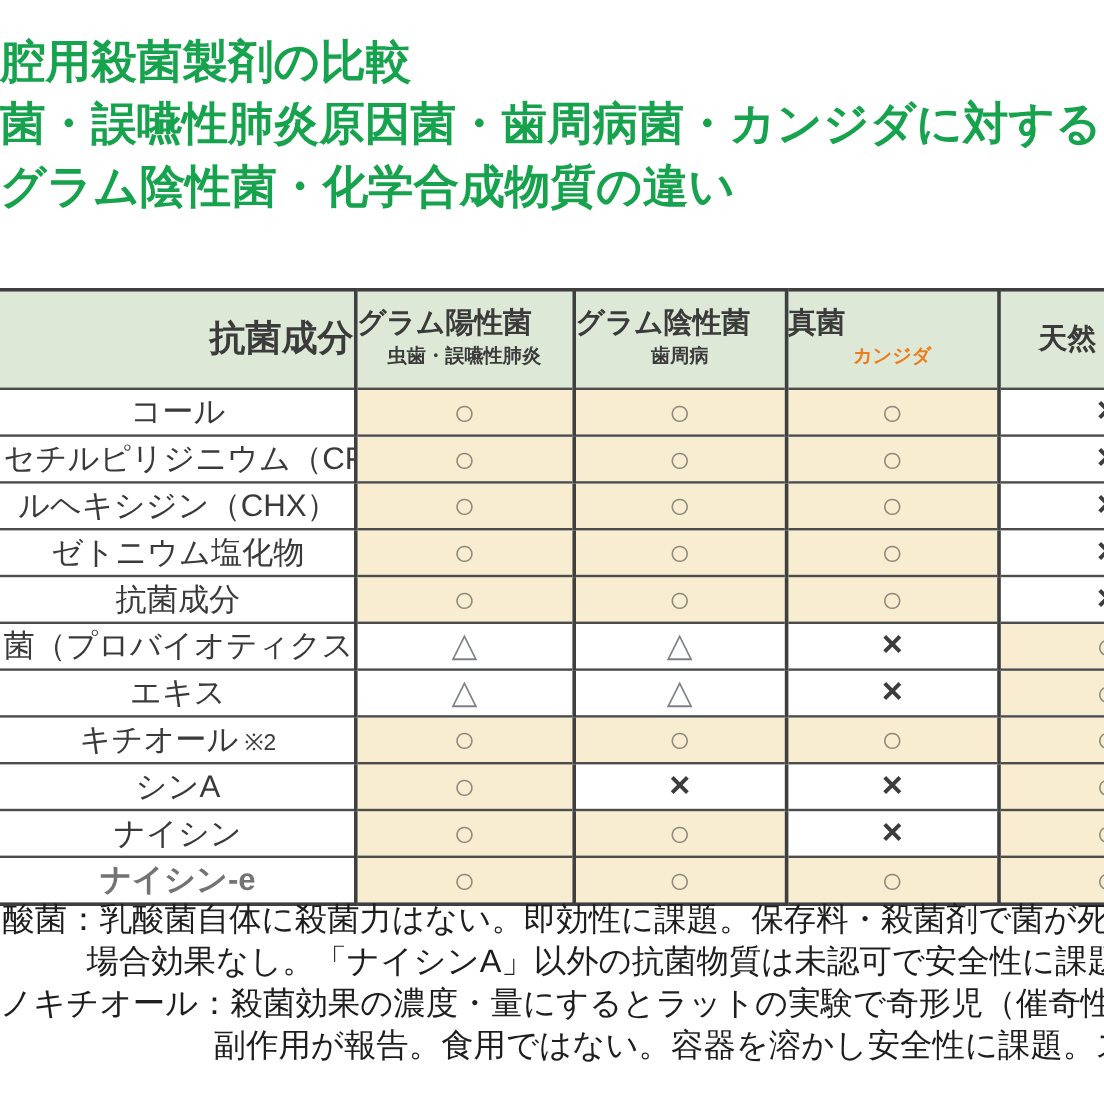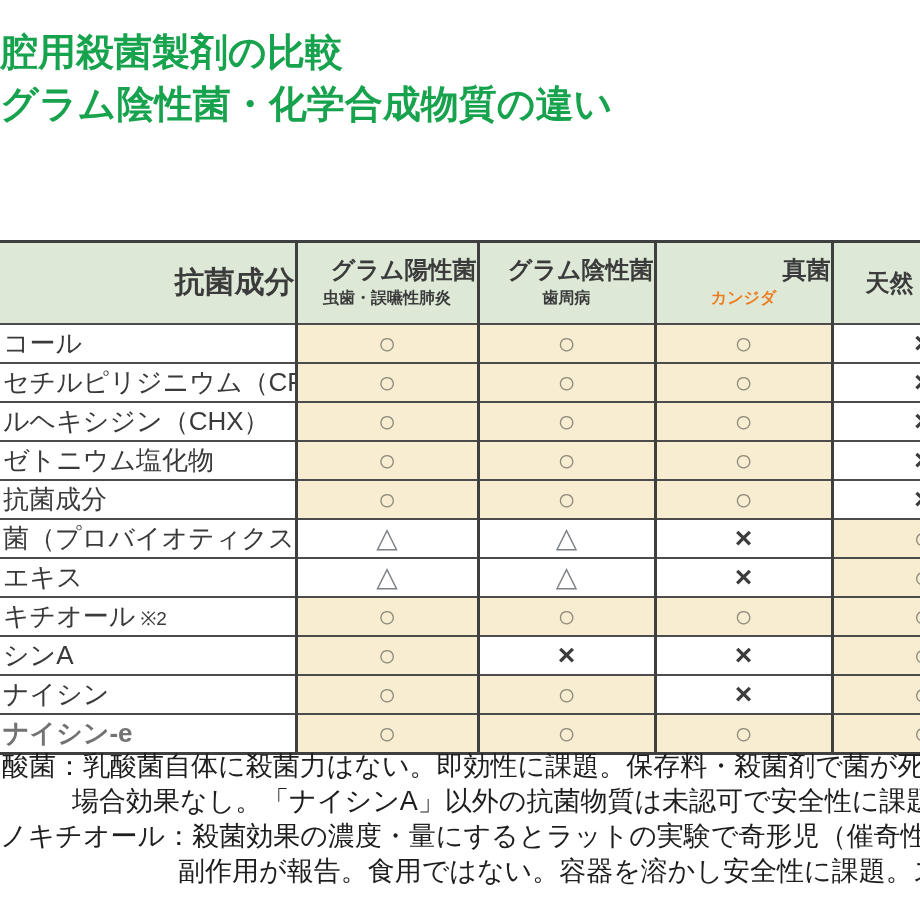--- a/index.html
+++ b/index.html
@@ -23,25 +23,25 @@
     border-left:3px solid #3f3f3f;border-right:3px solid #3f3f3f;
     overflow:hidden;
   }
   table.comp tr > *:first-child{border-left:none;}
   table.comp tr > *:last-child{border-right:none;}
   table.comp thead th{border-top:3px solid #3f3f3f;background:#dde9d6;vertical-align:middle;padding:0;}
   table.comp tbody tr:last-child td{border-bottom:3px solid #3f3f3f;}
   table.comp thead tr{height:82px;}
   table.comp tbody tr{height:38px;}
   th.h-col1{font-size:30px;font-weight:bold;color:#3b3b3b;text-align:right;padding-right:62px;}
-  .h1{font-size:24px;font-weight:bold;color:#3b3b3b;line-height:30px;text-align:right;}
+  .h1{font-size:24px;font-weight:bold;color:#3b3b3b;line-height:30px;text-align:left;}
   .h2{font-size:16px;font-weight:bold;color:#3b3b3b;line-height:25px;text-align:center;}
   .h2.orange{color:#ed7c1e;}
   th.h-right .h1{text-align:left;padding-left:32px;}
-  td.lbl{background:#ffffff;font-size:26px;color:#3a3a3a;padding-left:3px;white-space:nowrap;vertical-align:middle;}
+  td.lbl{background:#ffffff;font-size:26px;color:#3a3a3a;padding-left:3px;white-space:nowrap;vertical-align:middle;text-align:center;}
   td.lbl .fn{font-size:19px;margin-left:5px;}
   td.lbl.hl{color:#737373;font-weight:bold;}
   td.sym{text-align:center;vertical-align:middle;padding:0;line-height:1;}
   .bg-b{background:#f8edd0;}
   .bg-w{background:#ffffff;}
   .maru{font-size:31px;color:#8e8a7c;}
   .sankaku{font-size:28px;color:#7f8388;}
   .batsu{font-size:30px;color:#3c3c3c;font-weight:bold;}
   
   .notes{
@@ -54,20 +54,21 @@
   .n3{margin-left:0;}
   .n4{margin-left:178px;}
 </style>
 </head>
 <body>
 
 <div class="sheet">
 
   <div class="title">
     <div>腔用殺菌製剤の比較</div>
+    <div>菌・誤嚥性肺炎原因菌・歯周病菌・カンジダに対する</div>
     <div>グラム陰性菌・化学合成物質の違い</div>
   </div>
 
   <table class="comp">
     <colgroup>
       <col style="width:296px">
         <col style="width:182px">
         <col style="width:177px">
         <col style="width:177px">
         <col style="width:180px">

